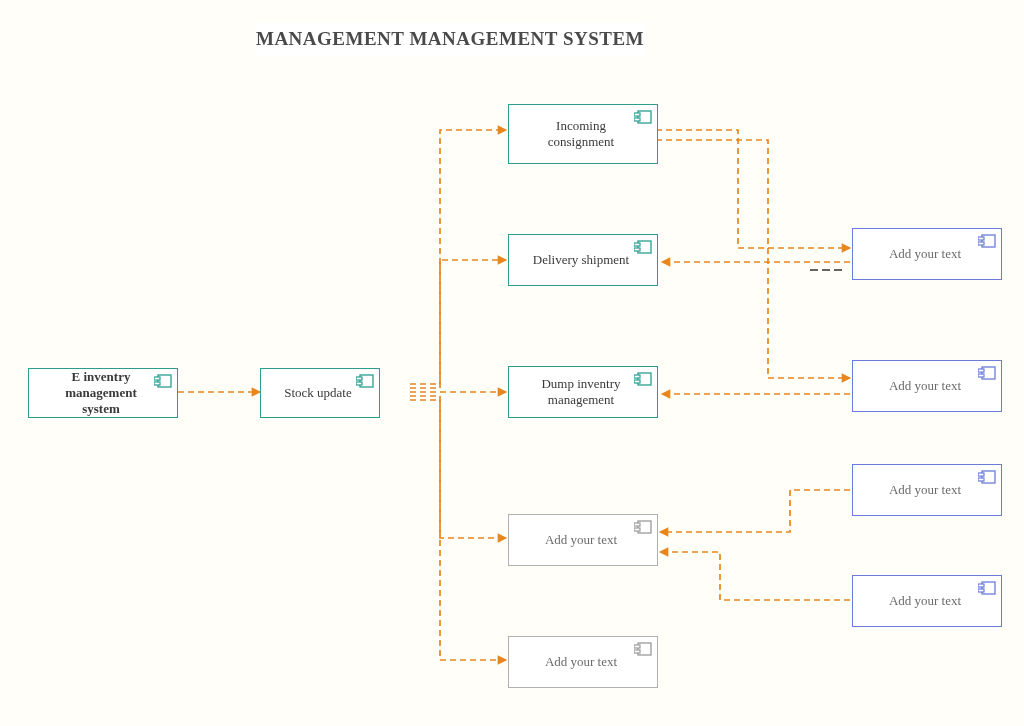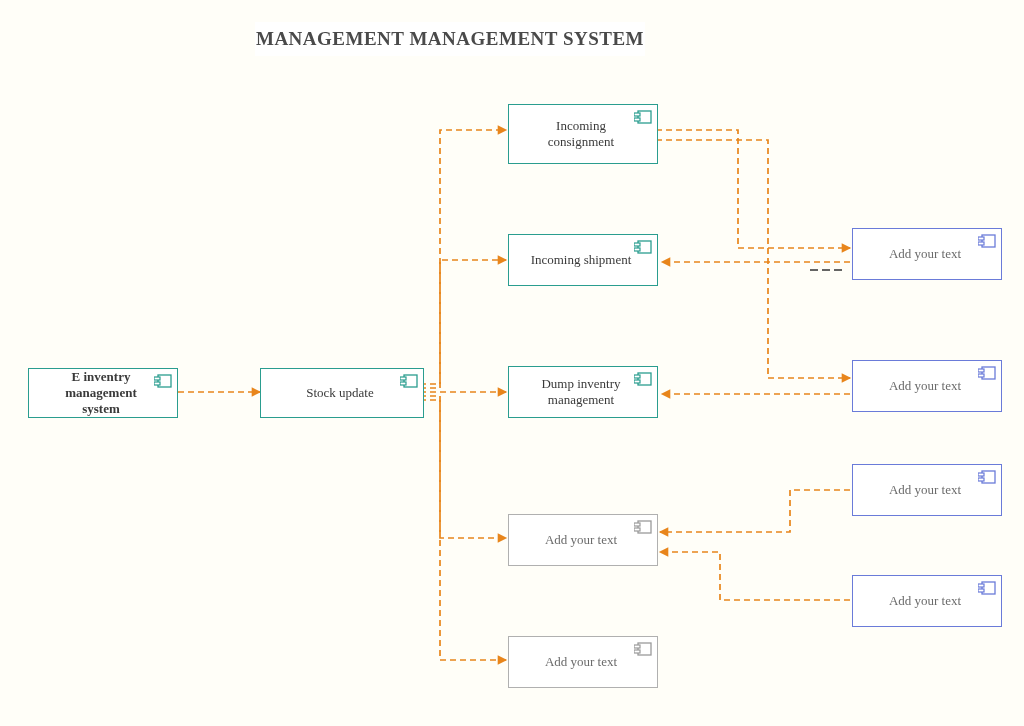--- a/index.html
+++ b/index.html
@@ -95,40 +95,40 @@
 
 <div class="box teal" style="left:28px; top:368px; width:150px; height:50px;font-weight:bold;">
   <span class="label">E inventry management system</span>
   <svg class="comp-icon" viewBox="0 0 18 14">
     <rect x="4" y="1" width="13" height="12" fill="none" stroke="#2a9d8f" stroke-width="1.3"></rect>
     <rect x="0" y="3" width="6" height="3" fill="#fff" stroke="#2a9d8f" stroke-width="1.2"></rect>
     <rect x="0" y="8" width="6" height="3" fill="#fff" stroke="#2a9d8f" stroke-width="1.2"></rect>
   </svg>
 </div>
 
-<div class="box teal" style="left:260px; top:368px; width:164px; height:50px;">
+<div class="box teal" style="left:260px; top:368px; width:120px; height:50px;">
   <span class="label">Stock update</span>
   <svg class="comp-icon" viewBox="0 0 18 14">
     <rect x="4" y="1" width="13" height="12" fill="none" stroke="#2a9d8f" stroke-width="1.3"></rect>
     <rect x="0" y="3" width="6" height="3" fill="#fff" stroke="#2a9d8f" stroke-width="1.2"></rect>
     <rect x="0" y="8" width="6" height="3" fill="#fff" stroke="#2a9d8f" stroke-width="1.2"></rect>
   </svg>
 </div>
 
 <div class="box teal" style="left:508px; top:104px; width:150px; height:60px;">
   <span class="label">Incoming consignment</span>
   <svg class="comp-icon" viewBox="0 0 18 14">
     <rect x="4" y="1" width="13" height="12" fill="none" stroke="#2a9d8f" stroke-width="1.3"></rect>
     <rect x="0" y="3" width="6" height="3" fill="#fff" stroke="#2a9d8f" stroke-width="1.2"></rect>
     <rect x="0" y="8" width="6" height="3" fill="#fff" stroke="#2a9d8f" stroke-width="1.2"></rect>
   </svg>
 </div>
 
 <div class="box teal" style="left:508px; top:234px; width:150px; height:52px;">
-  <span class="label">Incoming shipment</span>
+  <span class="label">Delivery shipment</span>
   <svg class="comp-icon" viewBox="0 0 18 14">
     <rect x="4" y="1" width="13" height="12" fill="none" stroke="#2a9d8f" stroke-width="1.3"></rect>
     <rect x="0" y="3" width="6" height="3" fill="#fff" stroke="#2a9d8f" stroke-width="1.2"></rect>
     <rect x="0" y="8" width="6" height="3" fill="#fff" stroke="#2a9d8f" stroke-width="1.2"></rect>
   </svg>
 </div>
 
 <div class="box teal" style="left:508px; top:366px; width:150px; height:52px;">
   <span class="label">Dump inventry management</span>
   <svg class="comp-icon" viewBox="0 0 18 14">

